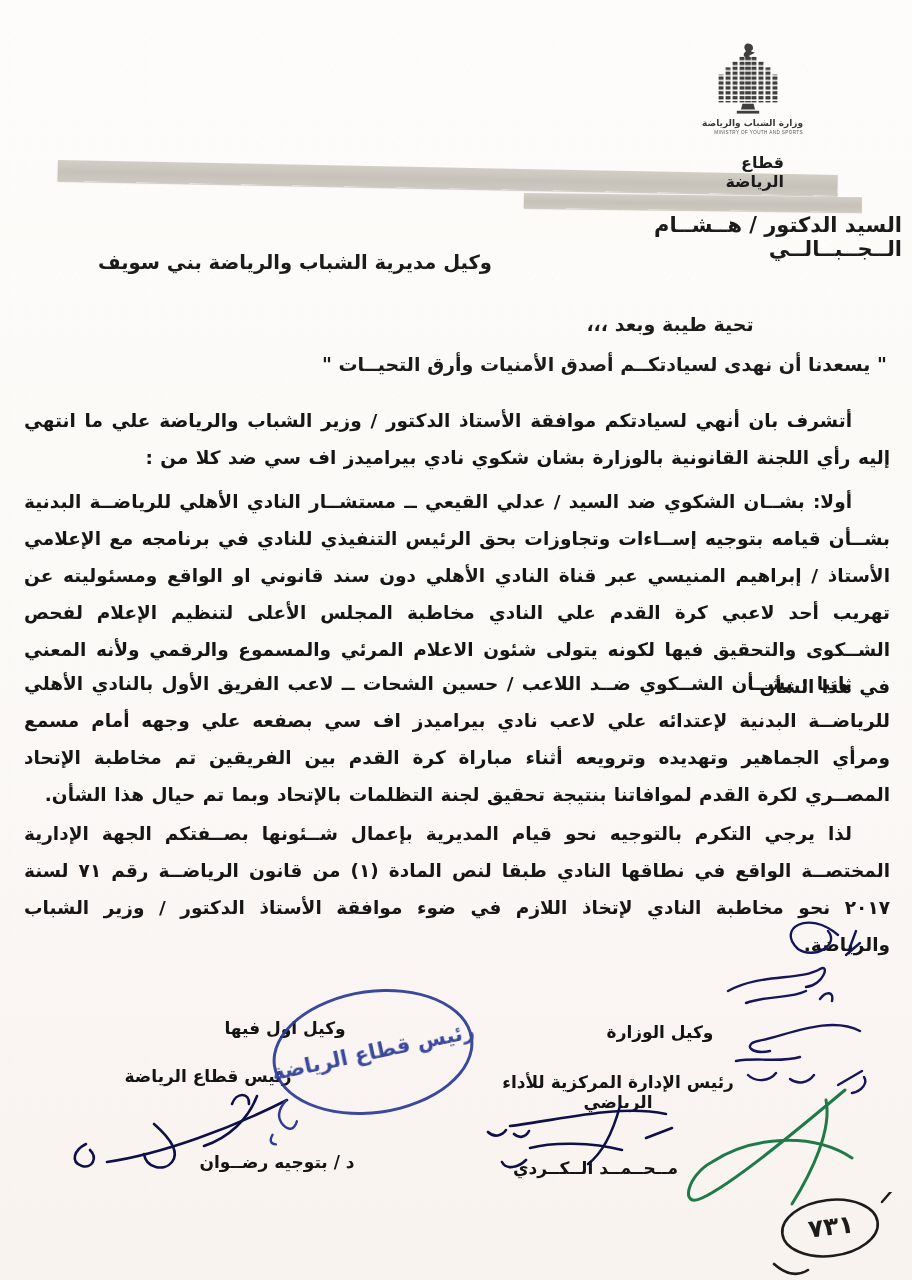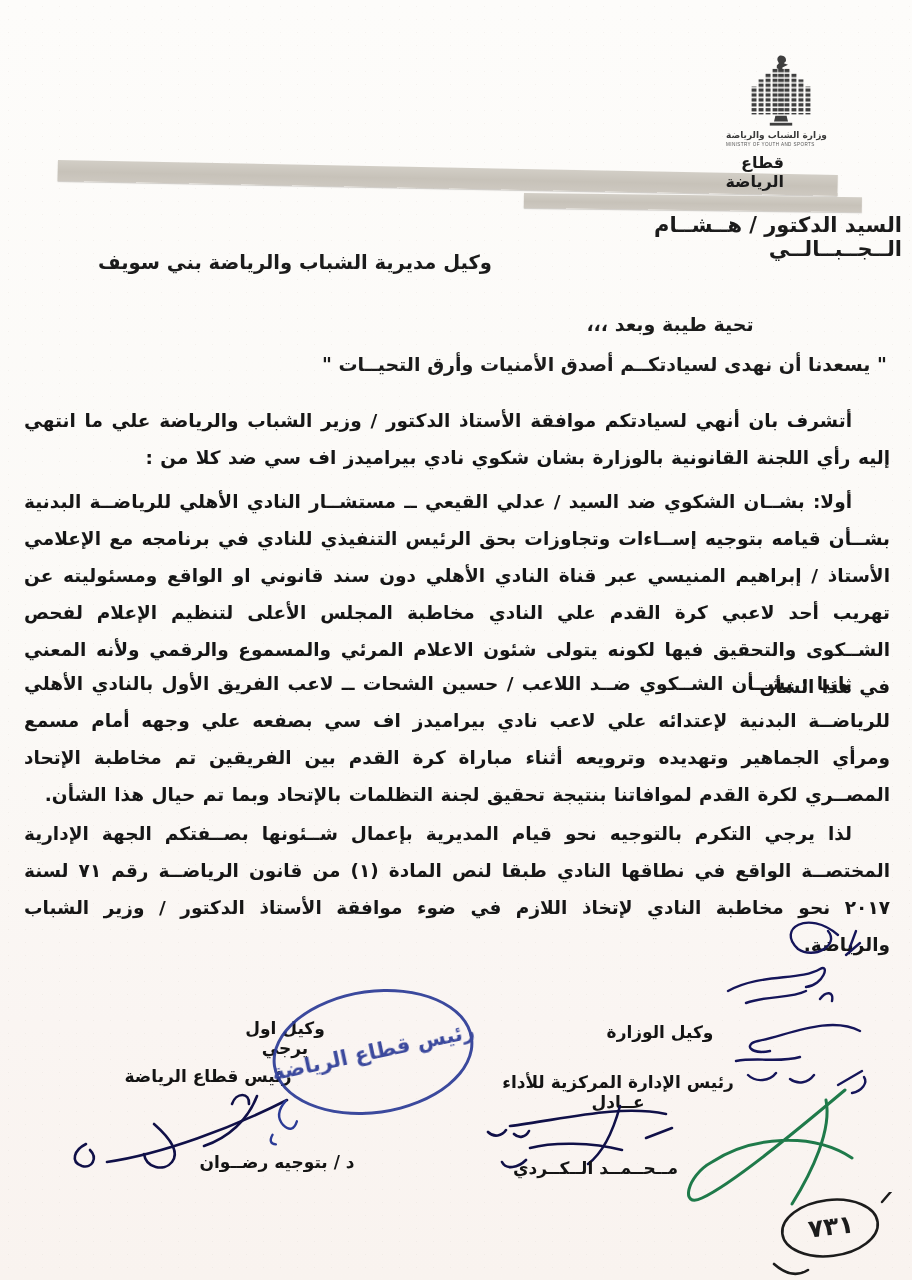--- a/index.html
+++ b/index.html
@@ -31,21 +31,21 @@
   .logo-ar{font-size:9px;font-weight:700;color:#3a3a3a;line-height:11px;}
   .logo-en{font-size:4.6px;letter-spacing:.4px;color:#555;line-height:7px;font-family:"Liberation Sans",sans-serif;}
   svg{display:block;}
 </style>
 </head>
 <body>
 
 <div class="page">
   <div class="speckle2"></div>
 
-  <div class="abs" style="top:54px;left:693px;width:110px;text-align:left;margin-left:33px;">
+  <div class="abs" style="top:42px;left:693px;width:110px;text-align:right;">
     <svg width="70" height="76" viewBox="0 0 100 108" style="margin:0 auto;">
       <defs>
         <pattern id="fe" width="6" height="7" patternUnits="userSpaceOnUse">
           <rect width="6" height="4.8" fill="#3f3f3f"></rect>
         </pattern>
       </defs>
 
       <rect x="8" y="46" width="7" height="40" fill="url(#fe)"></rect>
       <rect x="18" y="36" width="7" height="50" fill="url(#fe)"></rect>
       <rect x="28" y="27" width="7" height="59" fill="url(#fe)"></rect>
@@ -90,21 +90,21 @@
       <path d="M158,52 l14,-12 M168,28 l-6,16"></path>
       <path d="M40,88 C72,70 112,78 132,66 C142,60 136,82 118,84"></path>
       <path d="M58,100 C80,92 102,96 118,88 M132,96 c6,-8 14,-8 12,2"></path>
       <path d="M172,128 C142,112 100,132 70,138 C55,141 62,152 82,148"></path>
       <path d="M48,158 C70,154 92,160 112,154"></path>
       <path d="M60,172 c8,8 22,6 28,-2 m14,6 c8,6 18,4 24,-4"></path>
       <path d="M150,182 l24,-14 m-10,22 c10,-2 16,-10 12,-16"></path>
     </g>
   </svg>
 
-  <div class="abs ar sigtitle" style="top:1018px;left:220px;width:130px;text-align:center;">وكيل اول يرجي</div>
+  <div class="abs ar sigtitle" style="top:1018px;left:220px;width:130px;text-align:center;">وكيل اول فيها</div>
   <div class="abs ar sigtitle" style="top:1066px;left:108px;width:200px;text-align:center;">رئيس قطاع الرياضة</div>
   <svg class="abs" style="top:1082px;left:52px;" width="250" height="95" viewBox="0 0 250 95">
     <g fill="none" stroke="#101048" stroke-width="2.6" stroke-linecap="round">
       <path d="M235,18 C180,46 110,72 55,80"></path>
       <path d="M205,14 C196,38 176,56 152,64"></path>
       <path d="M102,42 C118,56 128,70 120,80 C112,90 94,86 92,72"></path>
       <path d="M34,62 c-12,6 -16,18 -4,22 c10,3 16,-8 8,-16"></path>
       <path d="M180,22 c4,-12 18,-12 17,0"></path>
     </g>
   </svg>
@@ -113,21 +113,21 @@
   <div class="abs stamp-wrap" style="top:990px;left:272px;">
     <div class="stamp-ellipse">
       <span class="ar stamp-text">رئيس قطاع الرياضة</span>
     </div>
     <svg width="40" height="50" viewBox="0 0 40 50" style="position:absolute;left:-22px;top:92px;">
       <path d="M30,6 q-14,12 -6,24 q8,10 14,-2 M12,38 q-6,8 2,10" fill="none" stroke="#2b3b96" stroke-width="2.4" stroke-linecap="round"></path>
     </svg>
   </div>
 
   <div class="abs ar sigtitle" style="top:1022px;left:595px;width:130px;text-align:center;">وكيل الوزارة</div>
-  <div class="abs ar sigtitle" style="top:1072px;left:483px;width:270px;text-align:center;">رئيس الإدارة المركزية للأداء عــادل</div>
+  <div class="abs ar sigtitle" style="top:1072px;left:483px;width:270px;text-align:center;">رئيس الإدارة المركزية للأداء الرياضي</div>
   <svg class="abs" style="top:1092px;left:468px;" width="215" height="92" viewBox="0 0 215 92">
     <g fill="none" stroke="#101048" stroke-width="2.6" stroke-linecap="round">
       <path d="M198,22 C150,12 92,28 42,34"></path>
       <path d="M152,14 c-6,22 -16,46 -32,58"></path>
       <path d="M62,56 c22,-6 62,-6 92,2"></path>
       <path d="M58,68 c-8,8 -20,10 -24,2"></path>
       <path d="M20,40 c6,6 14,4 18,-2 m8,4 c5,5 12,3 15,-3"></path>
       <path d="M178,46 l26,-10"></path>
     </g>
   </svg>

